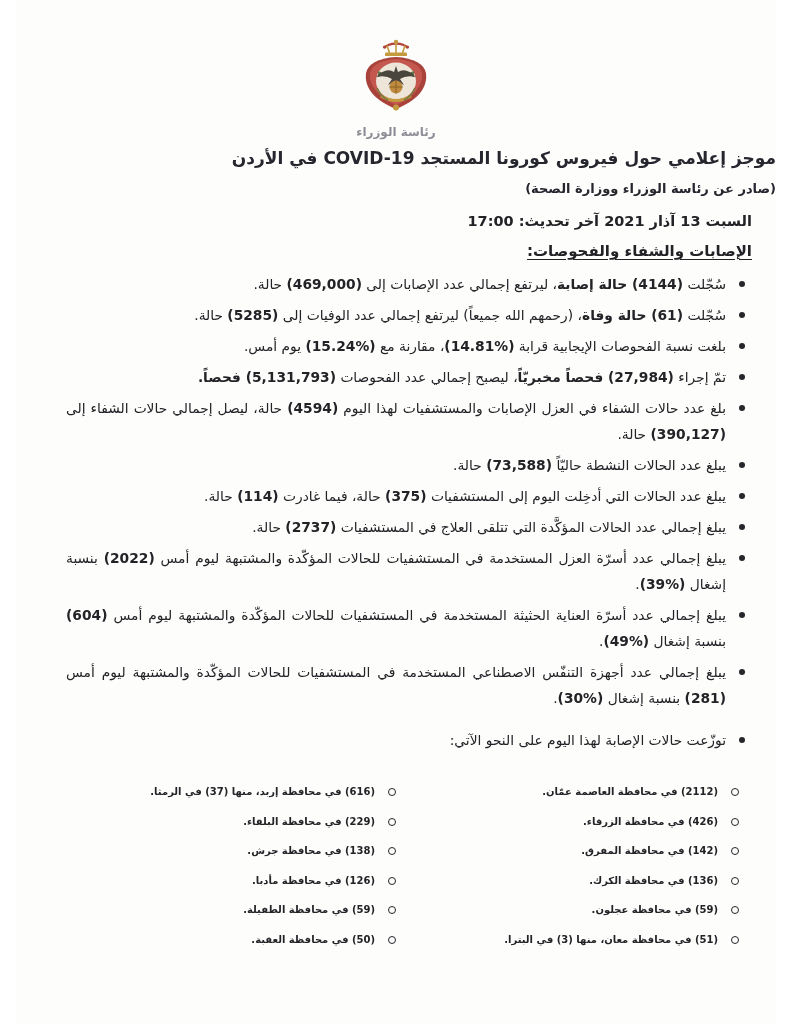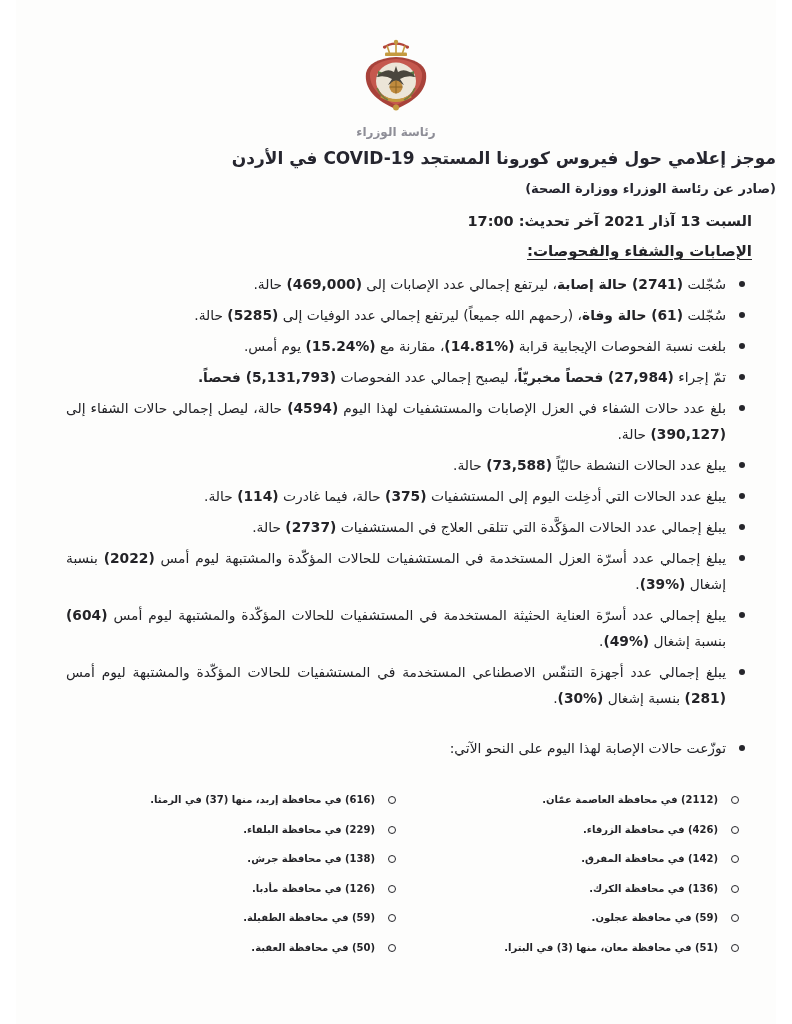--- a/index.html
+++ b/index.html
@@ -21,21 +21,21 @@
   ul.main-list li{
     position:relative;padding-right:26px;font-size:13.8px;line-height:26px;
     margin-bottom:5px;text-align:justify;
   }
   ul.main-list li::before{
     content:"";position:absolute;right:7px;top:10px;width:6px;height:6px;
     border-radius:50%;background:#26262b;
   }
   .b{font-weight:bold;}
   .dist-intro{
-    position:relative;padding-right:26px;margin-top:24px;font-size:13.8px;line-height:26px;
+    position:relative;padding-right:26px;margin-top:16px;font-size:13.8px;line-height:26px;
   }
   .dist-intro::before{
     content:"";position:absolute;right:7px;top:10px;width:6px;height:6px;
     border-radius:50%;background:#26262b;
   }
   .dist-columns{display:flex;margin-top:24px;}
   .dist-columns .col{flex:1 1 50%;min-width:0;}
   .col ul{list-style:none;margin:0;padding:0;}
   .col li{
     position:relative;padding-right:34px;font-weight:bold;font-size:10px;
@@ -86,21 +86,21 @@
   <div class="doc-title">موجز إعلامي حول فيروس كورونا المستجد COVID-19 في الأردن</div>
   <div class="doc-subtitle">(صادر عن رئاسة الوزراء ووزارة الصحة)</div>
 
   <div class="content">
     <div class="date-line">السبت 13 آذار 2021 آخر تحديث: 17:00</div>
     <div>
       <span class="section-heading">الإصابات والشفاء والفحوصات:</span>
     </div>
 
     <ul class="main-list">
-        <li><span>سُجّلت </span><span class="b">(2741) حالة إصابة</span><span>، ليرتفع إجمالي عدد الإصابات إلى </span><span class="b">(469,000)</span><span> حالة.</span></li>
+        <li><span>سُجّلت </span><span class="b">(4144) حالة إصابة</span><span>، ليرتفع إجمالي عدد الإصابات إلى </span><span class="b">(469,000)</span><span> حالة.</span></li>
         <li><span>سُجّلت </span><span class="b">(61) حالة وفاة</span><span>، (رحمهم الله جميعاً) ليرتفع إجمالي عدد الوفيات إلى </span><span class="b">(5285)</span><span> حالة.</span></li>
         <li><span>بلغت نسبة الفحوصات الإيجابية قرابة </span><span class="b">(%14.81)</span><span>، مقارنة مع </span><span class="b">(%15.24)</span><span> يوم أمس.</span></li>
         <li><span>تمّ إجراء </span><span class="b">(27,984) فحصاً مخبريّاً</span><span>، ليصبح إجمالي عدد الفحوصات </span><span class="b">(5,131,793)</span><span class="b"> فحصاً.</span></li>
         <li><span>بلغ عدد حالات الشفاء في العزل الإصابات والمستشفيات لهذا اليوم </span><span class="b">(4594)</span><span> حالة، ليصل إجمالي حالات الشفاء إلى </span><span class="b">(390,127)</span><span> حالة.</span></li>
         <li><span>يبلغ عدد الحالات النشطة حاليّاً </span><span class="b">(73,588)</span><span> حالة.</span></li>
         <li><span>يبلغ عدد الحالات التي أدخِلت اليوم إلى المستشفيات </span><span class="b">(375)</span><span> حالة، فيما غادرت </span><span class="b">(114)</span><span> حالة.</span></li>
         <li><span>يبلغ إجمالي عدد الحالات المؤكَّدة التي تتلقى العلاج في المستشفيات </span><span class="b">(2737)</span><span> حالة.</span></li>
         <li><span>يبلغ إجمالي عدد أسرّة العزل المستخدمة في المستشفيات للحالات المؤكّدة والمشتبهة ليوم أمس </span><span class="b">(2022)</span><span> بنسبة إشغال </span><span class="b">(%39)</span><span>.</span></li>
         <li><span>يبلغ إجمالي عدد أسرّة العناية الحثيثة المستخدمة في المستشفيات للحالات المؤكّدة والمشتبهة ليوم أمس </span><span class="b">(604)</span><span> بنسبة إشغال </span><span class="b">(%49)</span><span>.</span></li>
         <li><span>يبلغ إجمالي عدد أجهزة التنفّس الاصطناعي المستخدمة في المستشفيات للحالات المؤكّدة والمشتبهة ليوم أمس </span><span class="b">(281)</span><span> بنسبة إشغال </span><span class="b">(%30)</span><span>.</span></li>

